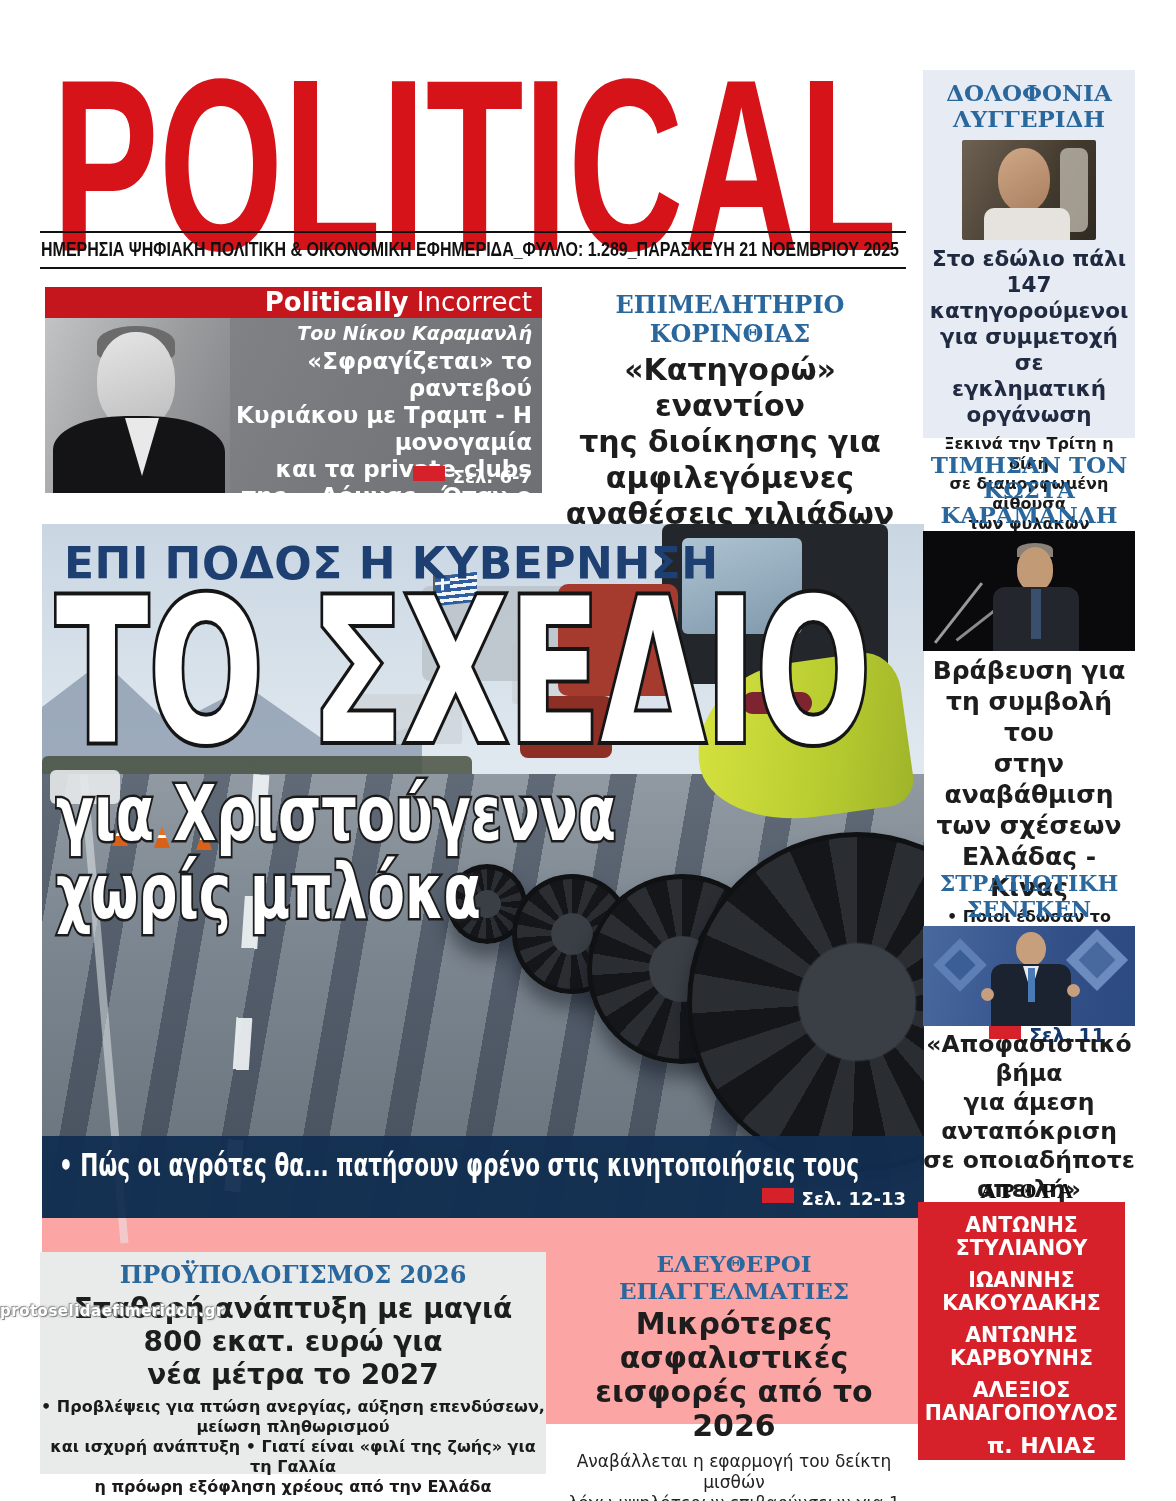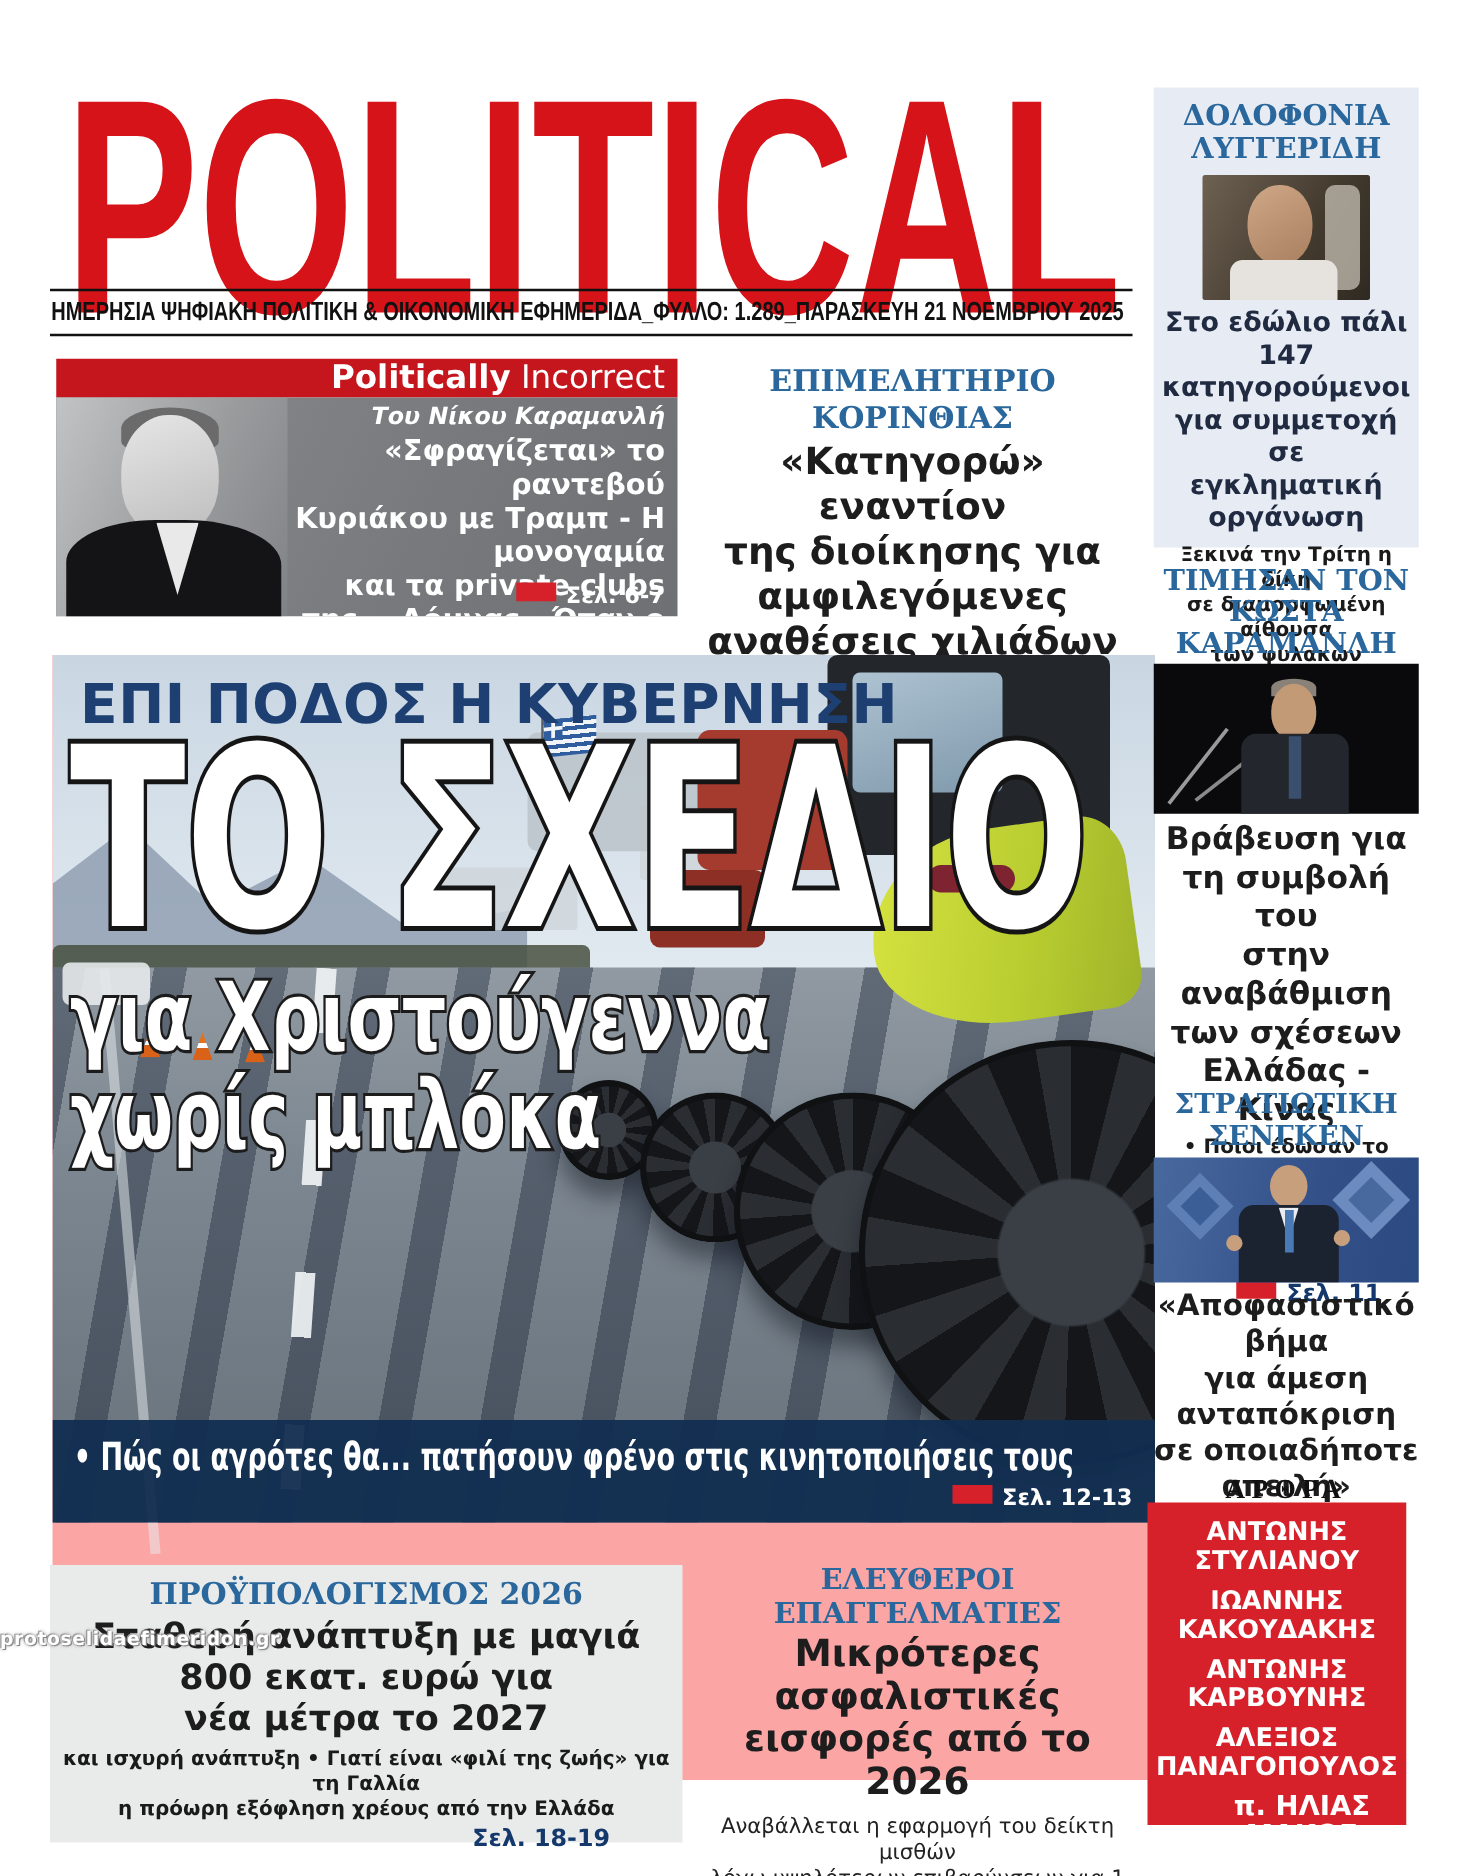--- a/index.html
+++ b/index.html
@@ -334,20 +334,21 @@
   </div>
 
   <div class="abs" id="budget-box">
     <div class="kicker" style="font-size:24px;">ΠΡΟΫΠΟΛΟΓΙΣΜΟΣ 2026</div>
     <div class="hl" style="font-size:28px;line-height:33px;margin-top:3px;">
       <div>Σταθερή ανάπτυξη με μαγιά</div>
       <div>800 εκατ. ευρώ για</div>
       <div>νέα μέτρα το 2027</div>
     </div>
     <div class="bullets" style="font-size:16px;line-height:20px;margin-top:6px;">
+      <div>• Προβλέψεις για πτώση ανεργίας, αύξηση επενδύσεων, μείωση πληθωρισμού</div>
       <div>και ισχυρή ανάπτυξη • Γιατί είναι «φιλί της ζωής» για τη Γαλλία</div>
       <div>η πρόωρη εξόφληση χρέους από την Ελλάδα</div>
     </div>
     <div class="badge" style="margin-top:3px;padding-right:58px;">
 
       <span class="pg">Σελ. 18-19</span>
     </div>
   </div>
 
   <div class="abs" id="freelancers">

